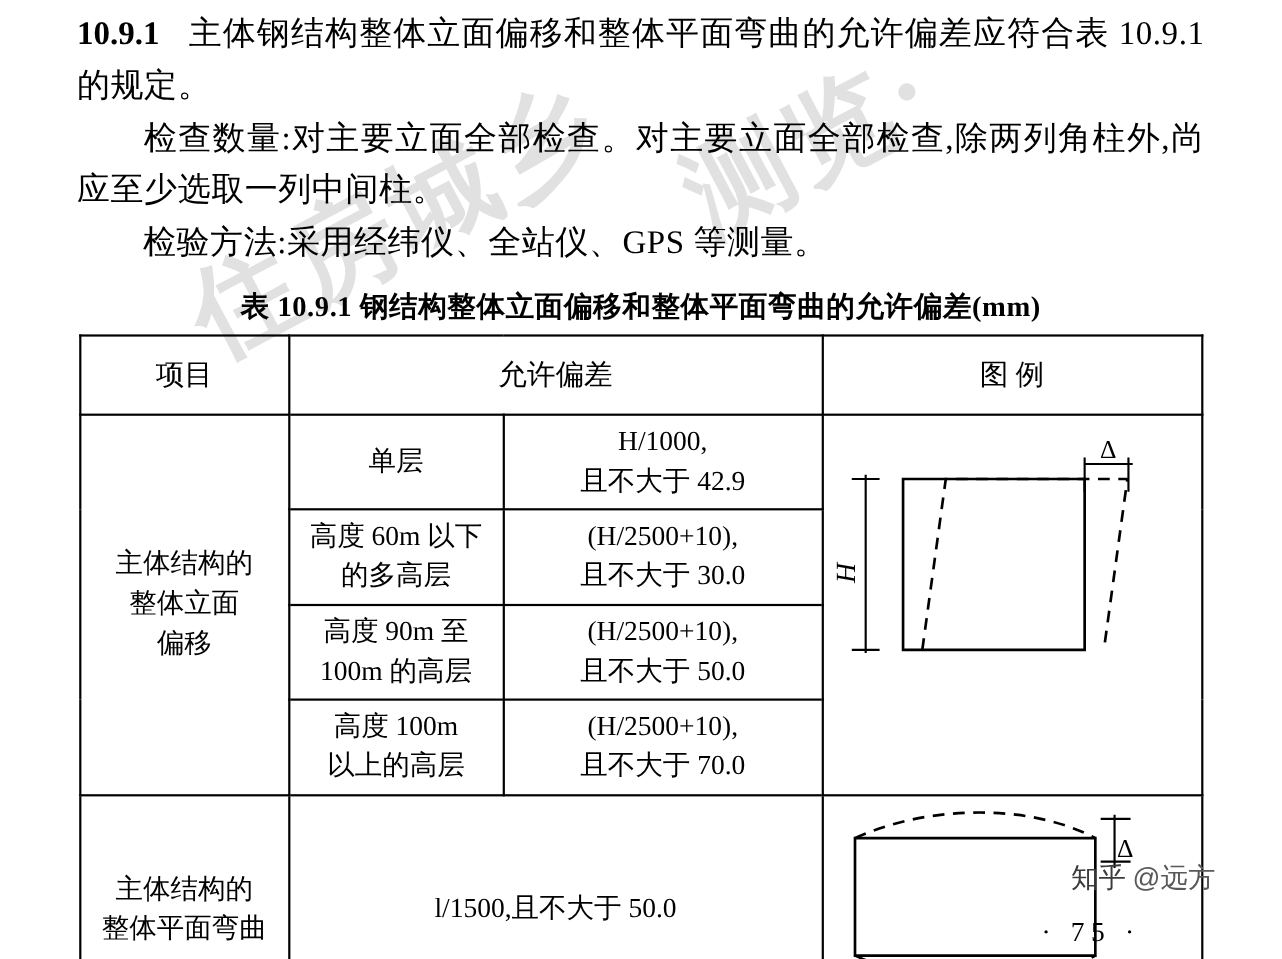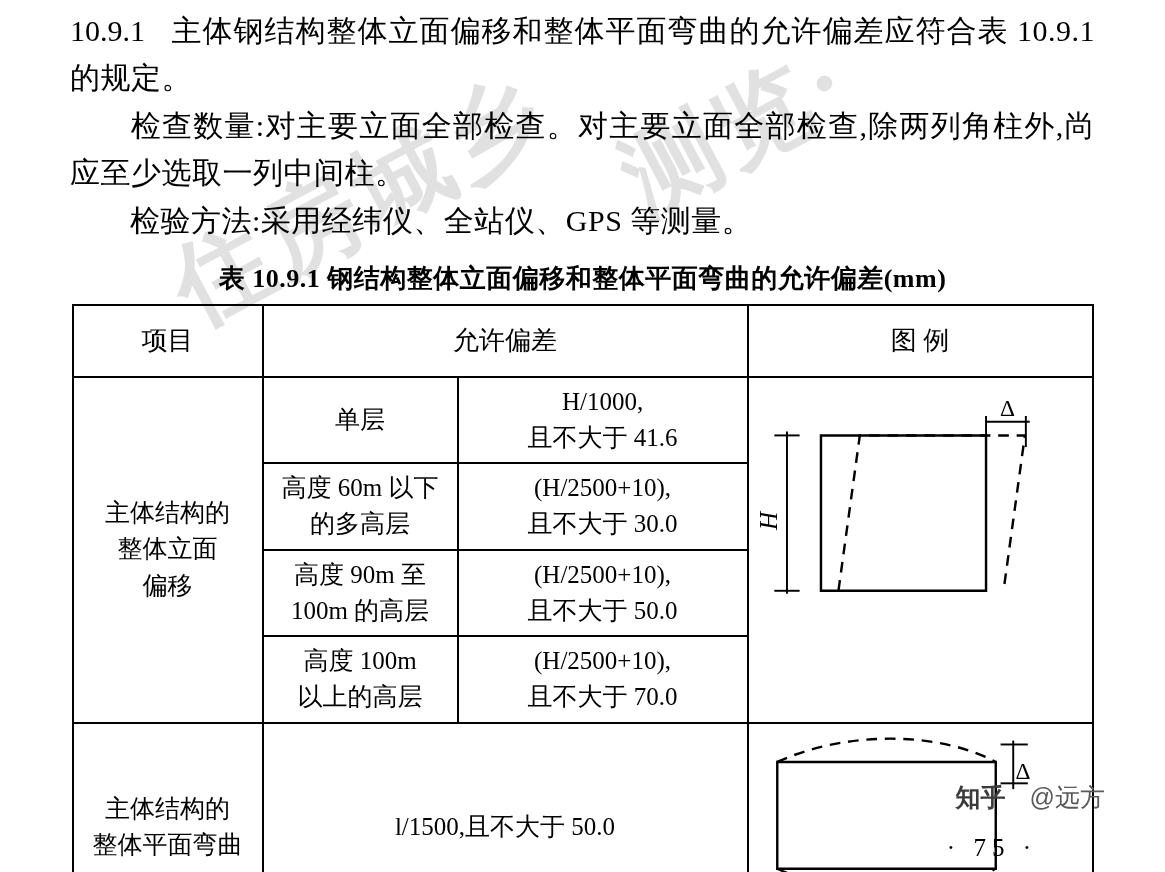--- a/index.html
+++ b/index.html
@@ -58,21 +58,21 @@
     padding: 8px 70px 0 70px;
   }
   p.para {
     margin: 0 0 2px 0;
     font-size: 30px;
     line-height: 1.55;
     text-align: justify;
     letter-spacing: 0.5px;
   }
   .clause-no {
-    font-weight: normal;
+    font-weight: bold;
     font-size: 30px;
     letter-spacing: 0;
   }
   .gap-sm { display: inline-block; width: 26px; }
   .indent { display: inline-block; width: 60px; }
 
   
   .table-caption {
     margin: 16px 0 8px 0;
     font-size: 26px;
@@ -124,23 +124,23 @@
   .zhihu {
     position: absolute;
     right: 60px;
     bottom: 58px;
     font-size: 25px;
     color: #5a5a5a;
     z-index: 10;
     font-family: "Liberation Sans", sans-serif;
   }
   .zhihu .logo {
-    font-weight: bold;
+    font-weight: normal;
     color: #3b3b3b;
-    margin-right: 24px;
+    margin-right: 6px;
   }
   .pagenum {
     position: absolute;
     right: 128px;
     bottom: 10px;
     font-size: 25px;
     letter-spacing: 6px;
     z-index: 10;
   }
 </style>
@@ -183,21 +183,21 @@
           <td rowspan="4" class="rowlabel">
             <div>主体结构的</div>
             <div>整体立面</div>
             <div>偏移</div>
           </td>
           <td class="cell-2line">
             <div>单层</div>
           </td>
           <td class="cell-2line">
             <div class="nowrapline">H/1000,</div>
-            <div class="nowrapline">且不大于 41.6</div>
+            <div class="nowrapline">且不大于 42.9</div>
           </td>
           <td rowspan="4" class="fig-cell">
             <svg class="figwrap" viewBox="0 0 345 300" width="345" height="300">
 
               <line x1="35" y1="28" x2="35" y2="195" stroke="#000" stroke-width="2"></line>
 
               <line x1="22" y1="32" x2="48" y2="32" stroke="#000" stroke-width="2"></line>
 
               <line x1="22" y1="192" x2="48" y2="192" stroke="#000" stroke-width="2"></line>
 

